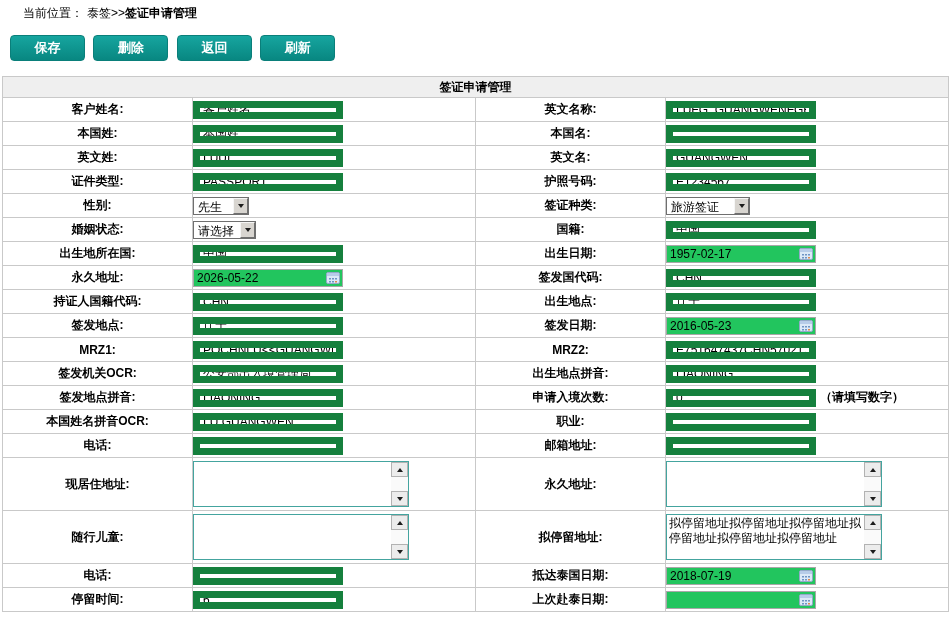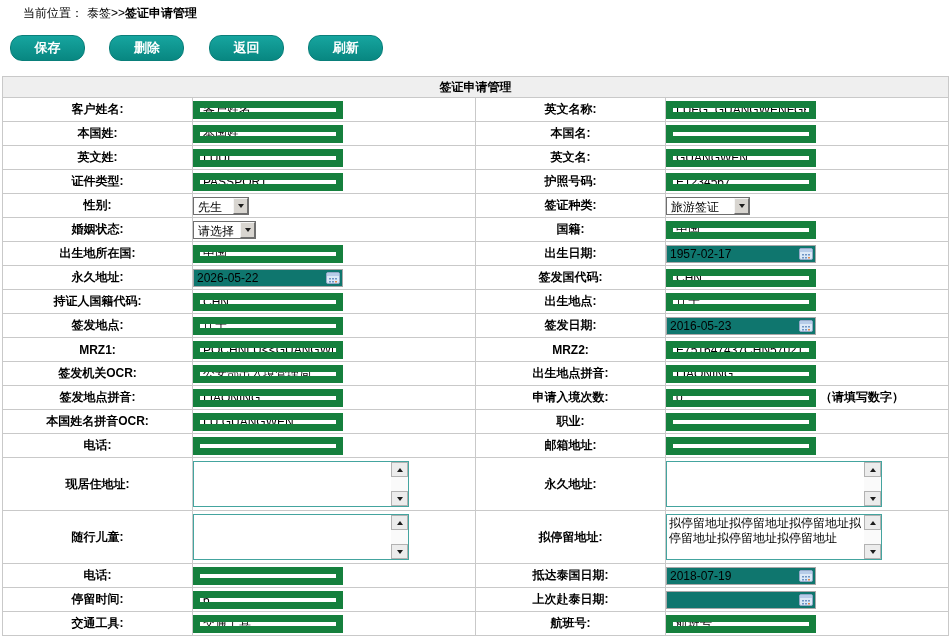--- a/index.html
+++ b/index.html
@@ -7,42 +7,42 @@
   body {
     width:950px; height:639px; overflow:hidden; background:#fff;
     font-family:"Liberation Sans","DejaVu Sans",sans-serif; color:#000;
   }
   .breadcrumb { padding:5px 0 0 23px; font-size:12px; }
   .breadcrumb .sect { margin-left:4px; }
   .breadcrumb b { font-weight:bold; }
 
   .toolbar { margin:13px 0 0 10px; }
   .btn {
-    width:75px; height:26px; margin-right:20px;
+    width:75px; height:26px; margin-right:4px;
     background:linear-gradient(#16a59f,#088781);
-    border:1px solid #0a7f7a; border-radius:12px;
+    border:1px solid #0a7f7a; border-radius:4px;
     color:#fff; font-size:13px; font-weight:bold;
     font-family:inherit; cursor:pointer; vertical-align:top;
   }
 
   table.form { width:946px; margin:15px 2px 0 2px; border-collapse:collapse; table-layout:fixed; font-size:12px; }
   table.form td { border:1px solid #c9c9c9; background:#fff; padding:1px 0; overflow:hidden; }
   tr.title-row td { background:#efefef; text-align:center; font-weight:bold; height:21px; }
   tr.r { height:24px; }
   td.lbl { text-align:center; font-weight:bold; }
   td.fld { padding-left:5px; }
 
   .ti {
     width:150px; height:18px; border:7px solid #15803d; background:#fff;
     font-size:12px; font-family:inherit; padding:1px 3px; color:#000; vertical-align:middle;
   }
 
   .datebox {
     display:inline-flex; align-items:center; width:150px; height:18px;
-    border:1px solid #a8a8a8; background:#0f766e; vertical-align:middle;
+    border:1px solid #a8a8a8; background:#22c55e; vertical-align:middle;
   }
   .di { flex:1; min-width:0; border:none; outline:none; background:transparent;
         font-size:12px; font-family:inherit; padding:0 3px; }
   .cal { display:inline-flex; margin-right:2px; flex:none; }
 
   .sel {
     display:inline-flex; align-items:stretch; height:18px;
     border:1px solid #6f6f6f; background:#fff; vertical-align:middle;
   }
   .sel-text { flex:1; padding:1px 3px 0 4px; font-size:12px; white-space:nowrap; overflow:hidden; }
@@ -386,20 +386,14 @@
                   <rect x="3" y="9" width="2" height="1.5"></rect>
                   <rect x="6" y="9" width="2" height="1.5"></rect>
                 </g>
                 <rect x="9" y="9" width="2" height="1.5" fill="#e08a4e"></rect>
               </svg>
             </span>
       </span>
     </td>
   </tr>
 
-  <tr class="r">
-    <td class="lbl"><span>交通工具:</span></td>
-    <td class="fld"><input class="ti" value="交通工具" style=""></td>
-    <td class="lbl"><span>航班号:</span></td>
-    <td class="fld"><input class="ti" value="航班号" style=""></td>
-  </tr>
 </tbody>
   </table>
 
 </body></html>

